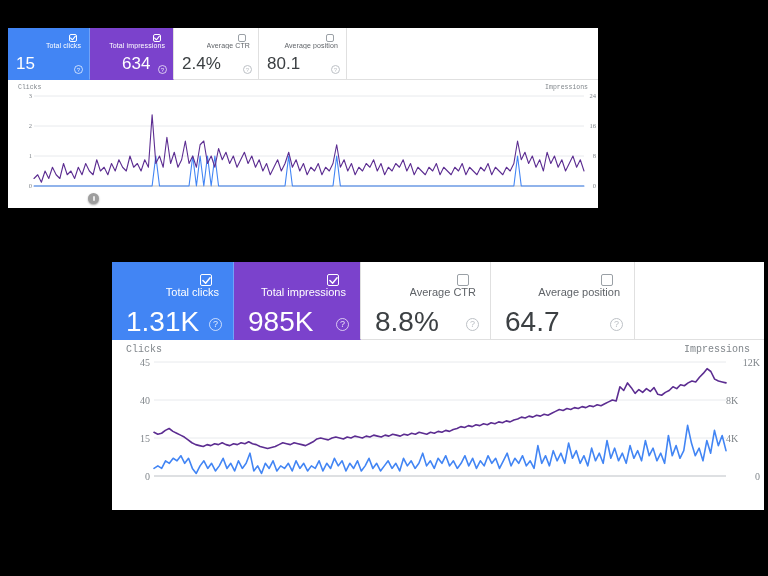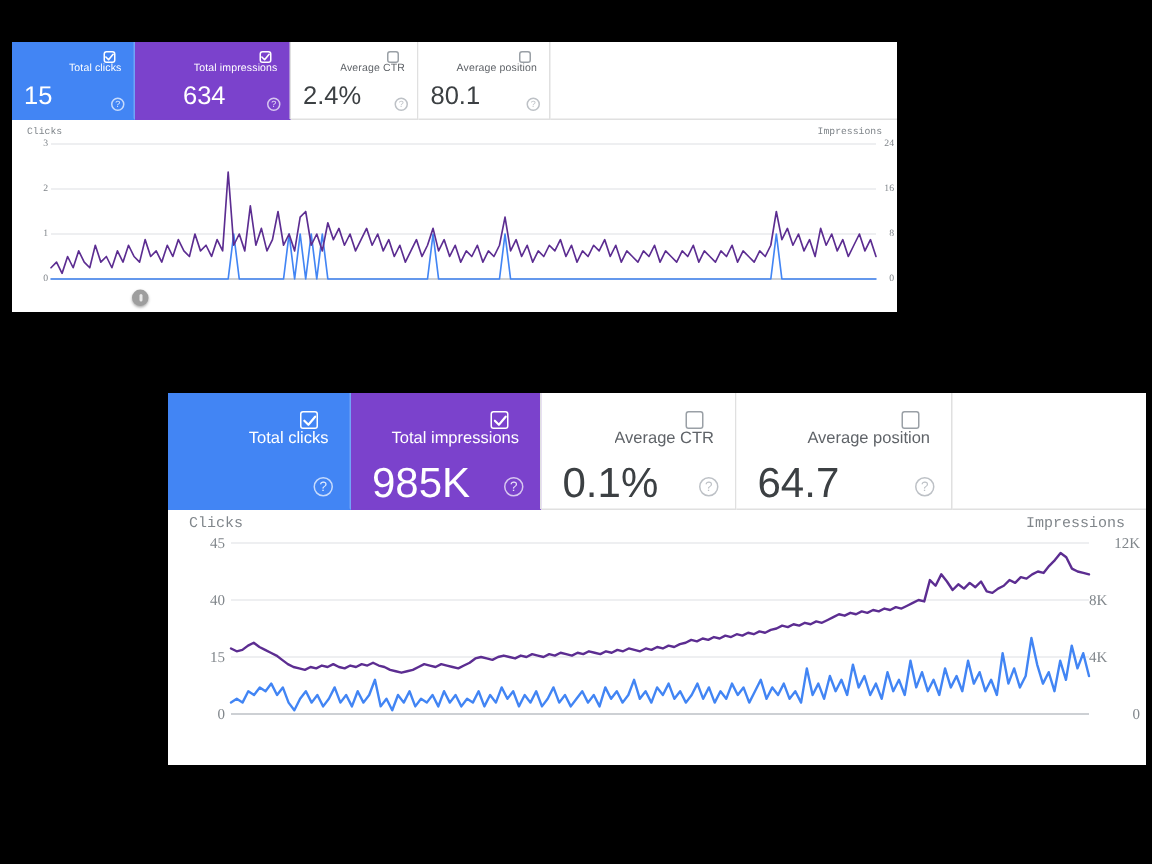--- a/index.html
+++ b/index.html
@@ -107,21 +107,21 @@
   }
   .tab-filler {
     flex: 1 1 auto;
     background: #ffffff;
     border-bottom: 1px solid #e0e0e0;
   }
 
   
   .card-top .tab { height: 52px; padding: 6px 8px 0 8px; }
   .card-top .tab.t0 { width: 82px; }
-  .card-top .tab.t1 { width: 104px; padding-left: 32px; }
+  .card-top .tab.t1 { width: 84px; padding-left: 32px; }
   .card-top .tab.t2 { width: 85px; }
   .card-top .tab.t3 { width: 88px; border-right-color: #e0e0e0; }
   .card-top .cbox { width: 8px; height: 8px; margin-right: 4px; }
   .card-top .tab-label { font-size: 7px; letter-spacing: 0.1px; }
   .card-top .tab-value { font-size: 17px; margin-top: 6px; }
   .card-top .help { width: 9px; height: 9px; font-size: 6px; right: 6px; bottom: 5px; }
 
   
   .card-bottom .tab { height: 78px; padding: 12px 14px 0 14px; }
   .card-bottom .tab.t0 { width: 122px; }
@@ -268,20 +268,21 @@
 
       <div class="tab t0 active-blue">
         <div class="tab-head">
           <span class="cbox">
             <svg width="9" height="9" viewBox="0 0 10 10">
                 <path d="M1 5 L4 8 L9 2" fill="none" stroke="#ffffff" stroke-width="1.6" stroke-linecap="round" stroke-linejoin="round"></path>
               </svg>
           </span>
           <span class="tab-label">Total clicks</span>
         </div>
+        <div class="tab-value">1.31K</div>
         <span class="help">?</span>
       </div>
 
       <div class="tab t1 active-purple">
         <div class="tab-head">
           <span class="cbox">
             <svg width="9" height="9" viewBox="0 0 10 10">
                 <path d="M1 5 L4 8 L9 2" fill="none" stroke="#ffffff" stroke-width="1.6" stroke-linecap="round" stroke-linejoin="round"></path>
               </svg>
           </span>
@@ -289,21 +290,21 @@
         </div>
         <div class="tab-value">985K</div>
         <span class="help">?</span>
       </div>
 
       <div class="tab t2">
         <div class="tab-head">
           <span class="cbox"></span>
           <span class="tab-label">Average CTR</span>
         </div>
-        <div class="tab-value">0.1%</div>
+        <div class="tab-value">8.8%</div>
         <span class="help">?</span>
       </div>
 
       <div class="tab t3">
         <div class="tab-head">
           <span class="cbox"></span>
           <span class="tab-label">Average position</span>
         </div>
         <div class="tab-value">64.7</div>
         <span class="help">?</span>

